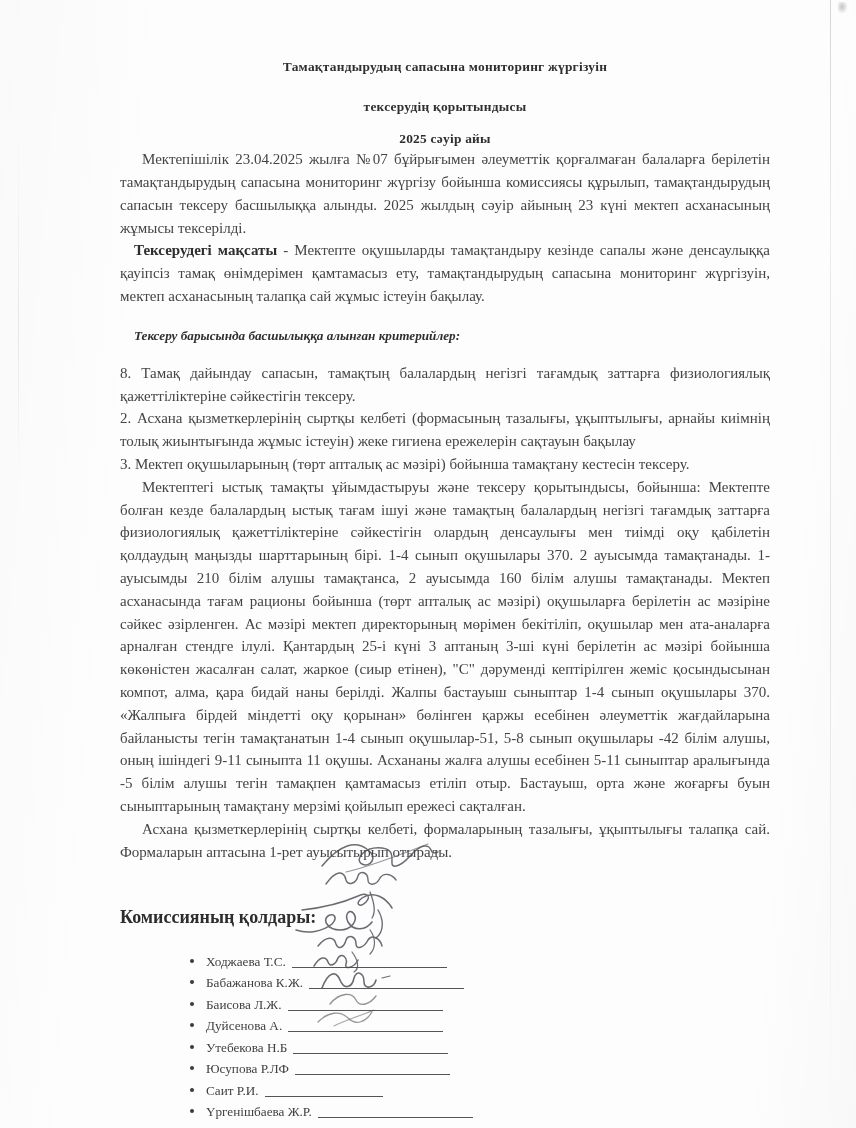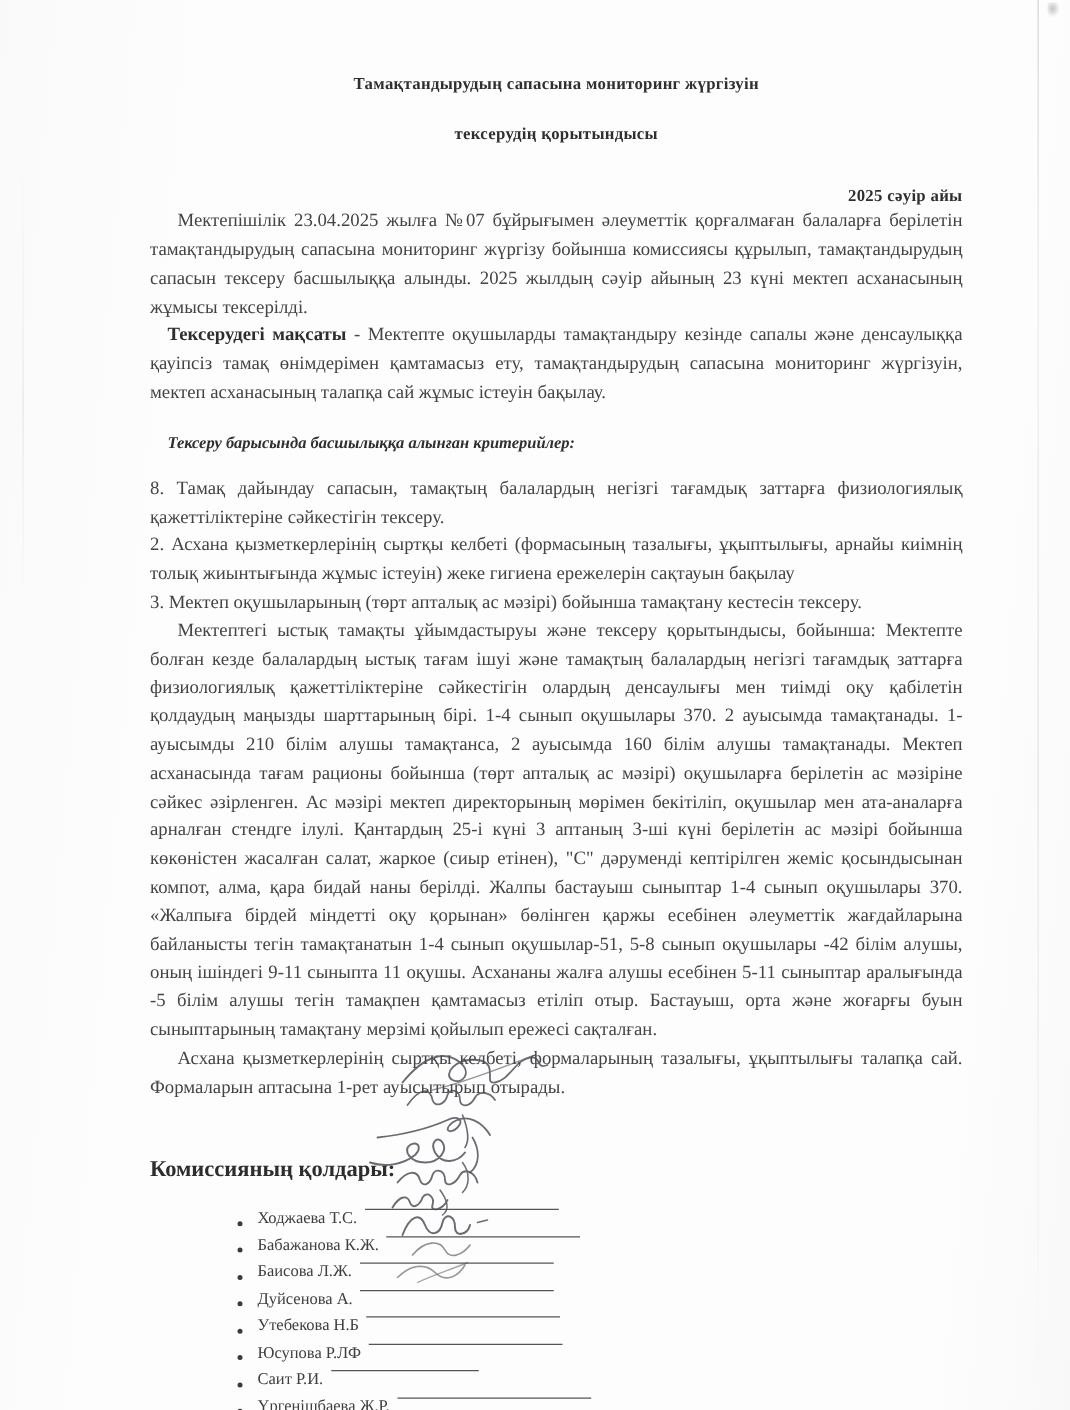--- a/index.html
+++ b/index.html
@@ -69,22 +69,22 @@
 
   .title-block { text-align: center; }
   .title-line {
     font-weight: bold;
     font-size: 13.4px;
     letter-spacing: 0.25px;
     color: #2f2f2f;
     line-height: 1.35;
   }
   .title-line.l1 { margin-bottom: 22px; }
-  .title-line.l2 { margin-bottom: 32px; }
-  .title-line.l3 { margin-bottom: 0; text-align: right; }
+  .title-line.l2 { margin-bottom: 14px; }
+  .title-line.l3 { margin-bottom: 0; }
 
   p.body {
     font-size: 15px;
     line-height: 1.52;
     text-align: justify;
     text-justify: inter-word;
     margin: 0;
     color: #444;
   }
   .p-intro { margin-top: 30px; text-indent: 22px; }
@@ -118,21 +118,21 @@
     color: #2d2d2d;
   }
   ul.sig-list {
     margin: 20px 0 0 0;
     padding: 0 0 0 86px;
     list-style: none;
   }
   ul.sig-list li {
     position: relative;
     display: flex;
-    align-items: flex-start;
+    align-items: flex-end;
     font-size: 13.2px;
     color: #3f3f3f;
     height: 21.5px;
   }
   .bullet {
     position: absolute;
     left: -16px;
     bottom: 7px;
     width: 4px;
     height: 4px;

